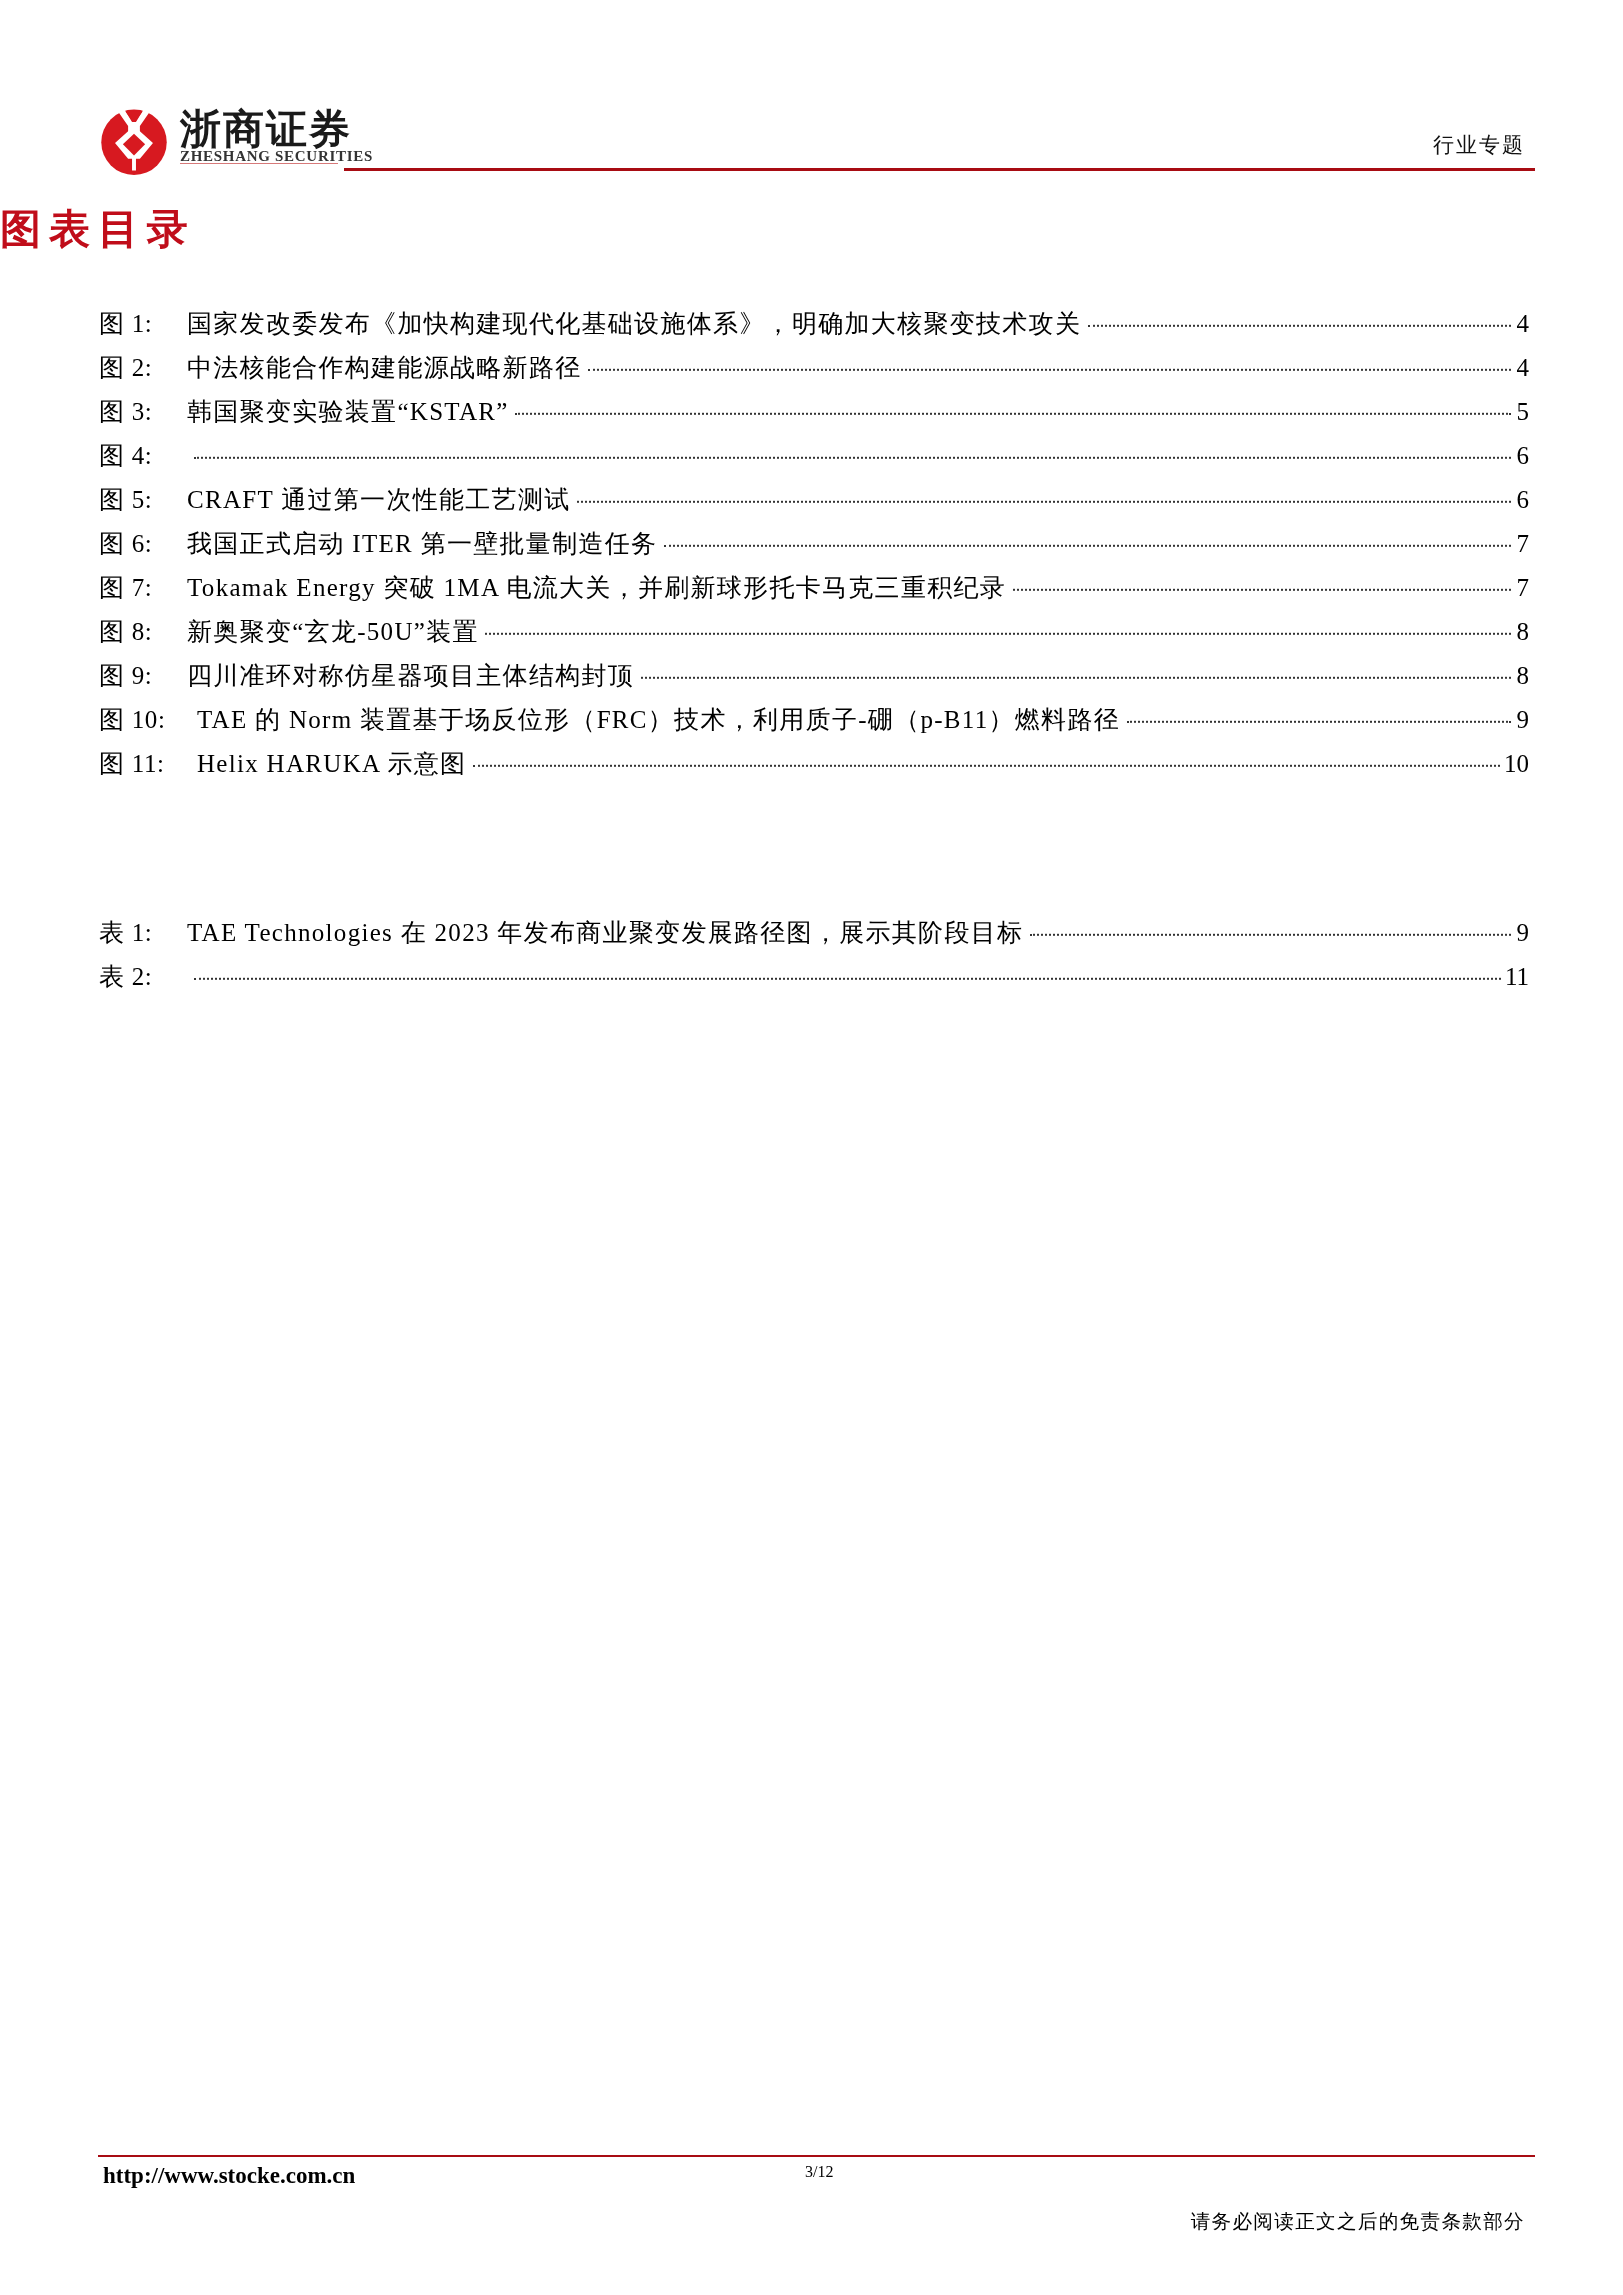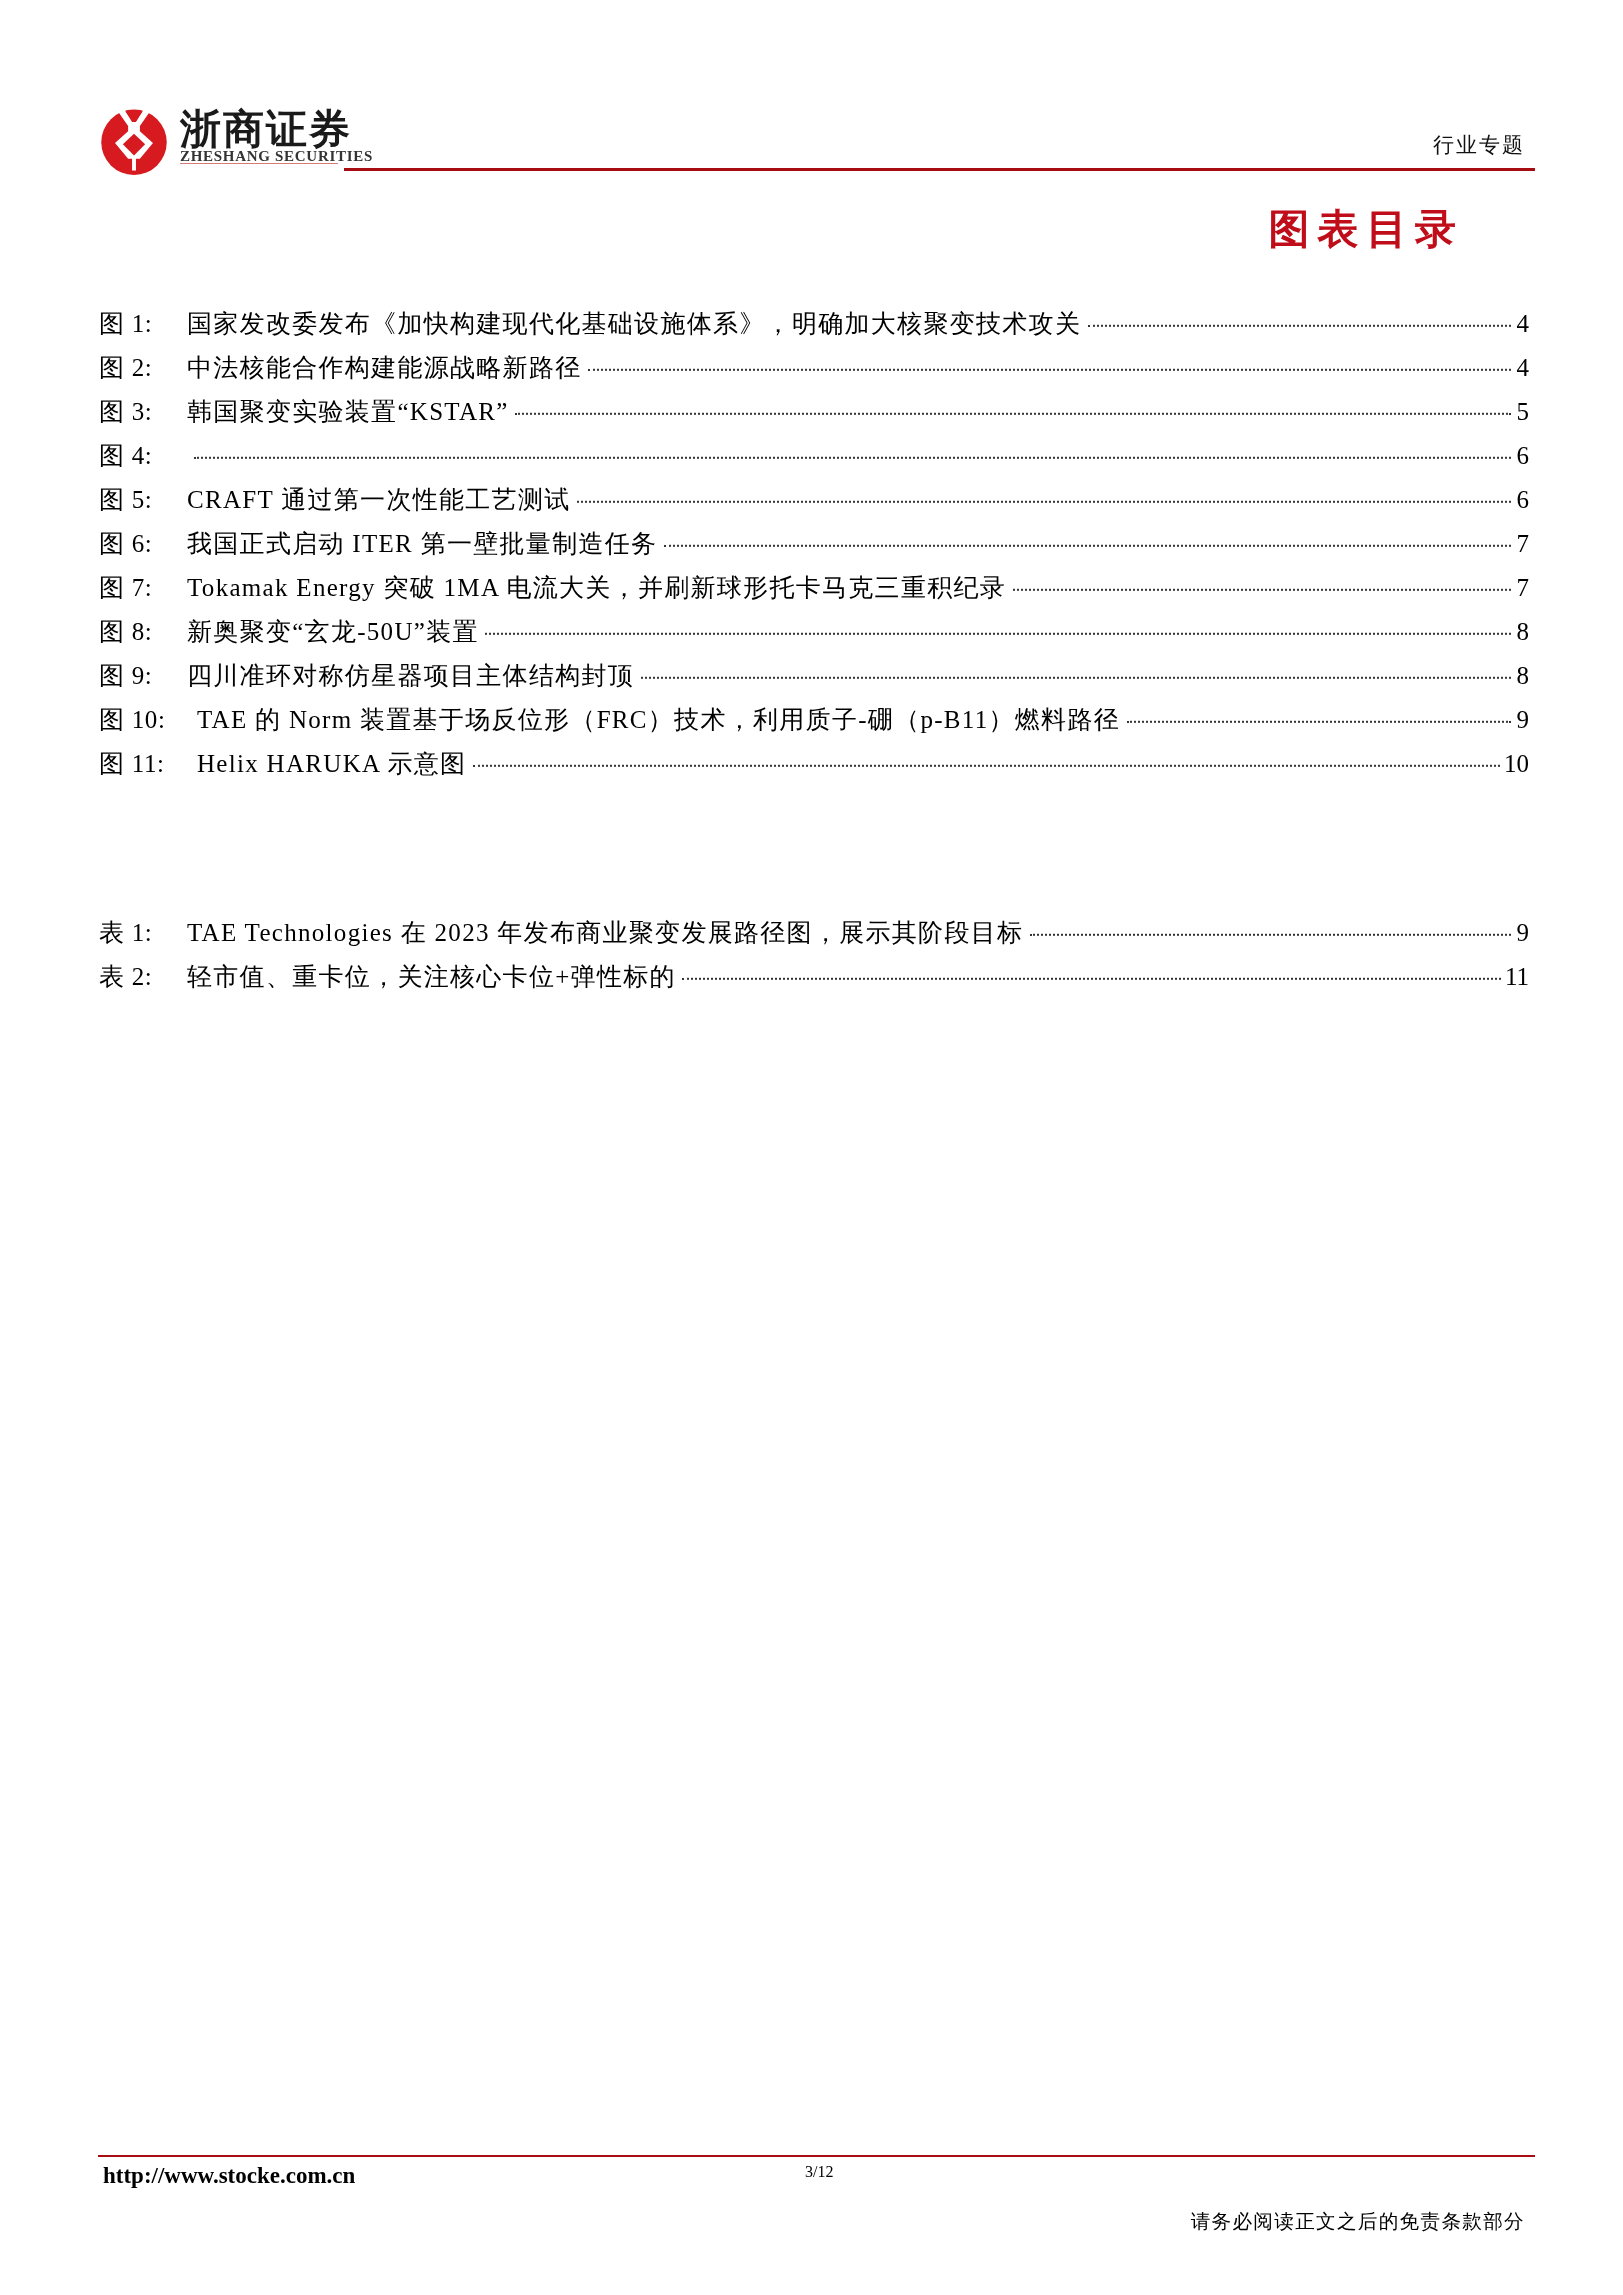--- a/index.html
+++ b/index.html
@@ -84,21 +84,21 @@
       color: #111111;
       white-space: nowrap;
     }
 
     
     .toc-title {
       position: absolute;
       left: 0;
       width: 1464px;
       top: 200px;
-      text-align: right;
+      text-align: left;
       font-family: "DejaVu Sans", "Liberation Sans", sans-serif;
       font-weight: bold;
       font-size: 41px;
       letter-spacing: 7.9px;
       color: #c00d1a;
       line-height: 59px;
     }
 
     
     .toc-list {
@@ -268,21 +268,20 @@
 
   <div class="toc-list tables">
     <div class="toc-row">
       <span class="toc-label">表 1:</span>
       <span class="toc-text">TAE Technologies 在 2023 年发布商业聚变发展路径图，展示其阶段目标</span>
       <span class="toc-leader"></span>
       <span class="toc-page">9</span>
     </div>
     <div class="toc-row">
       <span class="toc-label">表 2:</span>
-      <span class="toc-text">轻市值、重卡位，关注核心卡位+弹性标的</span>
       <span class="toc-leader"></span>
       <span class="toc-page">11</span>
     </div>
   </div>
 
   <div class="footer-rule"></div>
   <div class="footer-url">http://www.stocke.com.cn</div>
   <div class="footer-page">3/12</div>
   <div class="footer-disclaimer">请务必阅读正文之后的免责条款部分</div>
 

